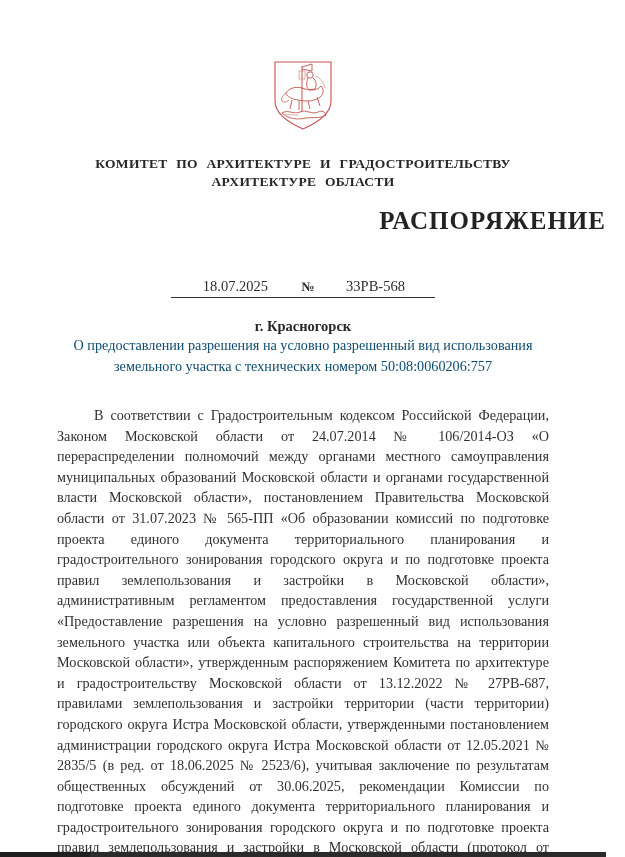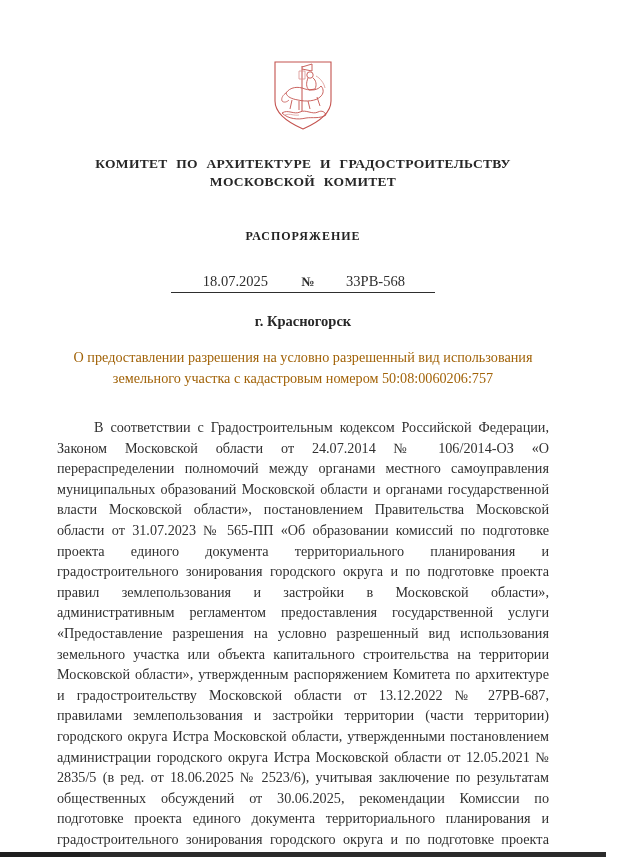--- a/index.html
+++ b/index.html
@@ -19,29 +19,29 @@
     margin-top:22px;
     text-align:center;
     font-weight:bold;
     font-size:13.5px;
     line-height:17.5px;
     letter-spacing:0.3px;
     word-spacing:5px;
     color:#272727;
   }
   .doc-type{
-    margin-top:39px;
-    text-align:center;
+    margin-top:17px;
+    text-align:right;
     font-weight:bold;
-    font-size:12px;
+    font-size:25px;
     letter-spacing:1px;
     color:#232323;
   }
   .date-line{
-    margin-top:29px;
+    margin-top:43px;
     display:flex;
     justify-content:center;
     align-items:flex-end;
     font-size:14.5px;
     color:#2e2e2e;
   }
   .date-line .blank{
     display:inline-block;
     border-bottom:1.2px solid #2e2e2e;
     text-align:center;
@@ -56,25 +56,24 @@
     border-bottom:1.2px solid #2e2e2e;
   }
   .city{
     margin-top:20px;
     text-align:center;
     font-weight:bold;
     font-size:14.5px;
     color:#272727;
   }
   .subject{
-    margin-top:17px;
     text-align:center;
     font-size:14.2px;
     line-height:21px;
-    color:#a16207;
+    color:#0c4a6e;
   }
   .body-text{
     margin:28px 57px 0 57px;
     text-align:justify;
     font-size:14.2px;
     line-height:20.6px;
     color:#303030;
   }
   .body-text p{
     margin:0;
@@ -111,36 +110,36 @@
 
       <path d="M20,41 L18,50 M27,42 L27,51 M36,42 L38,50 M45,38 L48,47" fill="none" stroke="#c4524e" stroke-width="0.9"></path>
 
       <path d="M10,54 C16,50 22,56 28,53 C34,50 40,56 46,53 C50,51 53,53 54,56 C48,60 40,58 34,59 C26,61 16,60 10,54 Z" fill="none" stroke="#c4524e" stroke-width="0.9"></path>
       <path d="M13,56 C18,54 22,57 27,56" fill="none" stroke="#d9918d" stroke-width="0.7"></path>
     </svg>
   </div>
 
   <div class="org-name">
     <div>КОМИТЕТ ПО АРХИТЕКТУРЕ И ГРАДОСТРОИТЕЛЬСТВУ</div>
-    <div>МОСКОВСКОЙ КОМИТЕТ</div>
+    <div>АРХИТЕКТУРЕ ОБЛАСТИ</div>
   </div>
 
   <div class="doc-type">РАСПОРЯЖЕНИЕ</div>
 
   <div class="date-line">
     <span class="blank date">18.07.2025</span>
     <span class="no-sign">№</span>
     <span class="blank num">33РВ-568</span>
   </div>
 
   <div class="city">г. Красногорск</div>
 
   <div class="subject">
     <div>О предоставлении разрешения на условно разрешенный вид использования</div>
-    <div>земельного участка с кадастровым номером 50:08:0060206:757</div>
+    <div>земельного участка с технических номером 50:08:0060206:757</div>
   </div>
 
   <div class="body-text">
     <p>В соответствии с Градостроительным кодексом Российской Федерации, Законом Московской области от 24.07.2014 № 106/2014-ОЗ «О перераспределении полномочий между органами местного самоуправления муниципальных образований Московской области и органами государственной власти Московской области», постановлением Правительства Московской области от 31.07.2023 № 565-ПП «Об образовании комиссий по подготовке проекта единого документа территориального планирования и градостроительного зонирования городского округа и по подготовке проекта правил землепользования и застройки в Московской области», административным регламентом предоставления государственной услуги «Предоставление разрешения на условно разрешенный вид использования земельного участка или объекта капитального строительства на территории Московской области», утвержденным распоряжением Комитета по архитектуре и градостроительству Московской области от 13.12.2022 № 27РВ-687, правилами землепользования и застройки территории (части территории) городского округа Истра Московской области, утвержденными постановлением администрации городского округа Истра Московской области от 12.05.2021 № 2835/5 (в ред. от 18.06.2025 № 2523/6), учитывая заключение по результатам общественных обсуждений от 30.06.2025, рекомендации Комиссии по подготовке проекта единого документа территориального планирования и градостроительного зонирования городского округа и по подготовке проекта правил землепользования и застройки в Московской области (протокол от 16.07.2025 № 28), заключение о соблюдении требований технических регламентов для объектов капитального строительства при реализации разрешения на условно разрешенный вид использования земельного</p>
   </div>
 
   <div class="bottom-bar"></div>
 
 </div>
 

